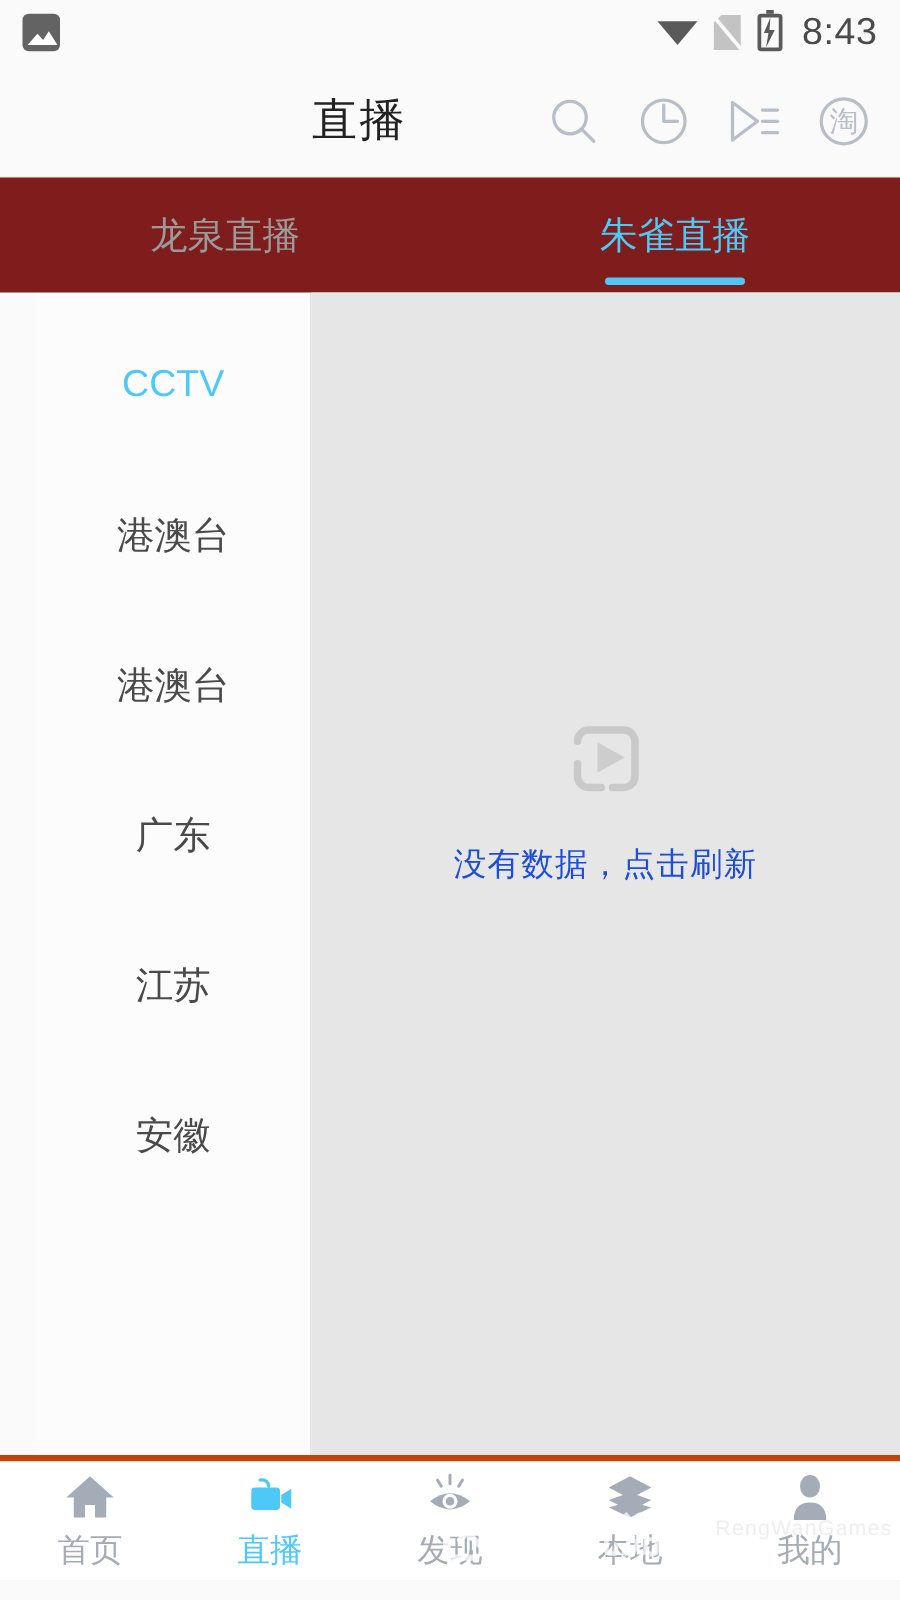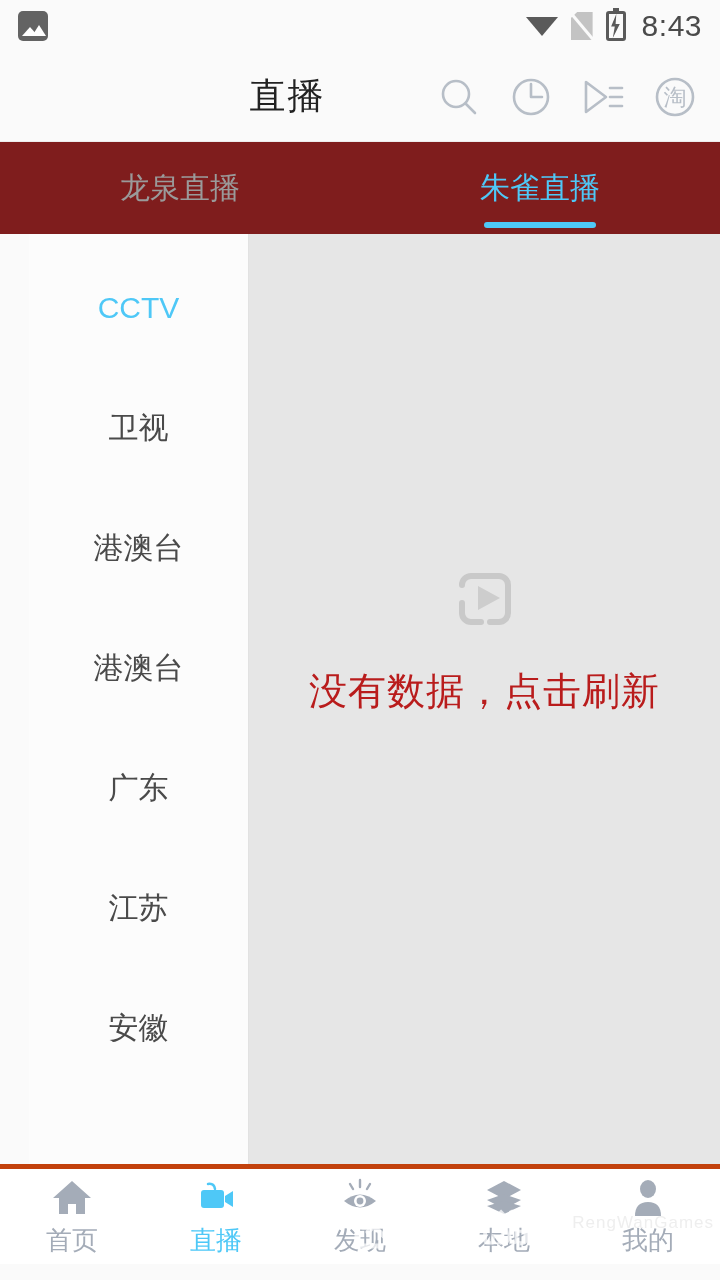--- a/index.html
+++ b/index.html
@@ -111,21 +111,21 @@
   }
   .side-item.active{ color:#4ec8f7; }
 
   .main{
     flex:1; background:#e6e6e6;
     display:flex; flex-direction:column; align-items:center; justify-content:center;
     position:relative;
   }
   .empty-wrap{ display:flex; flex-direction:column; align-items:center; transform:translateY(-60px); }
   .empty-icon{ width:74px; height:74px; margin-bottom:30px; }
-  .empty-text{ font-size:38px; color:#b91c1c; letter-spacing:1px; }
+  .empty-text{ font-size:26px; color:#1d4ed8; letter-spacing:1px; }
 
   
   .bottomnav{
     height:100px; flex:0 0 100px; background:#ffffff;
     border-top:5px solid #c2410c;
     display:flex; align-items:center;
   }
   .nav-item{
     flex:1; display:flex; flex-direction:column; align-items:center; justify-content:center; gap:5px;
   }
@@ -209,23 +209,20 @@
       <span>朱雀直播</span>
       <span class="tab-underline"></span>
     </div>
   </div>
 
   <div class="content">
 
     <div class="sidebar">
       <div class="side-item active">
         <span>CCTV</span>
-      </div>
-      <div class="side-item">
-        <span>卫视</span>
       </div>
       <div class="side-item">
         <span>港澳台</span>
       </div>
       <div class="side-item">
         <span>港澳台</span>
       </div>
       <div class="side-item">
         <span>广东</span>
       </div>

